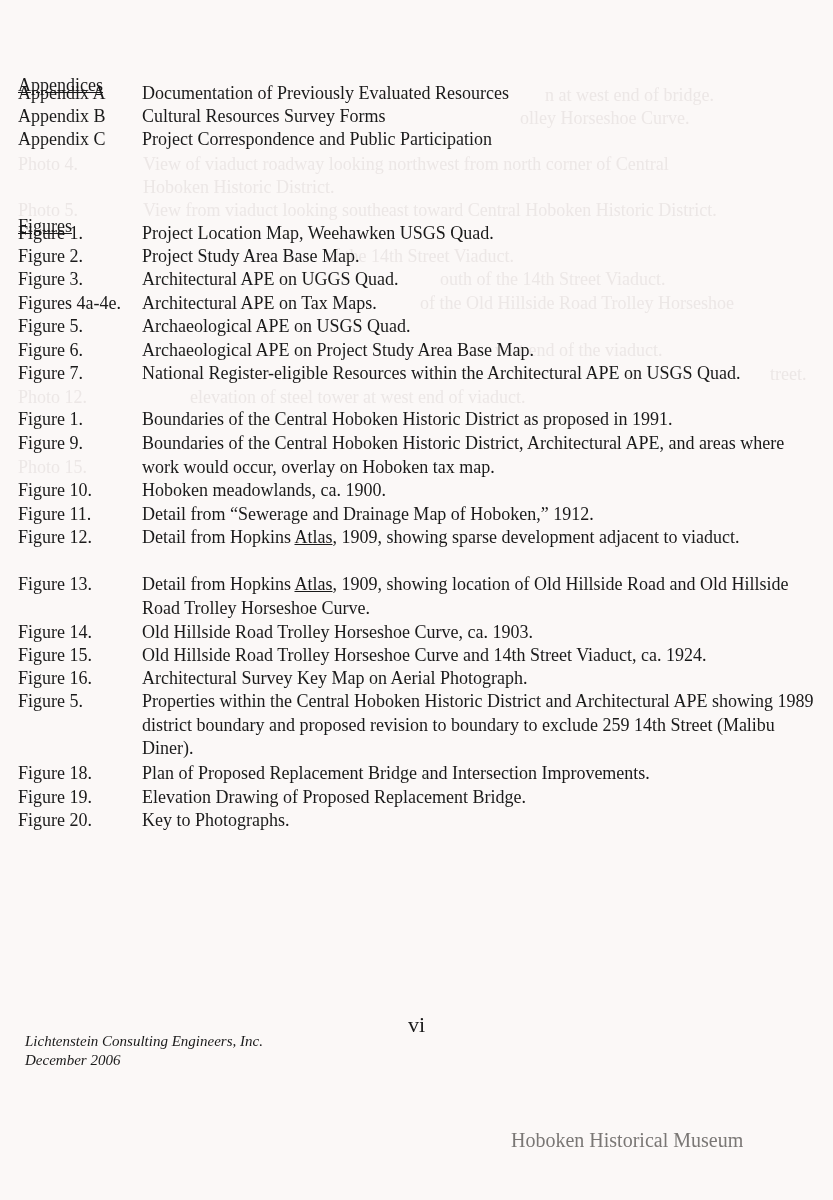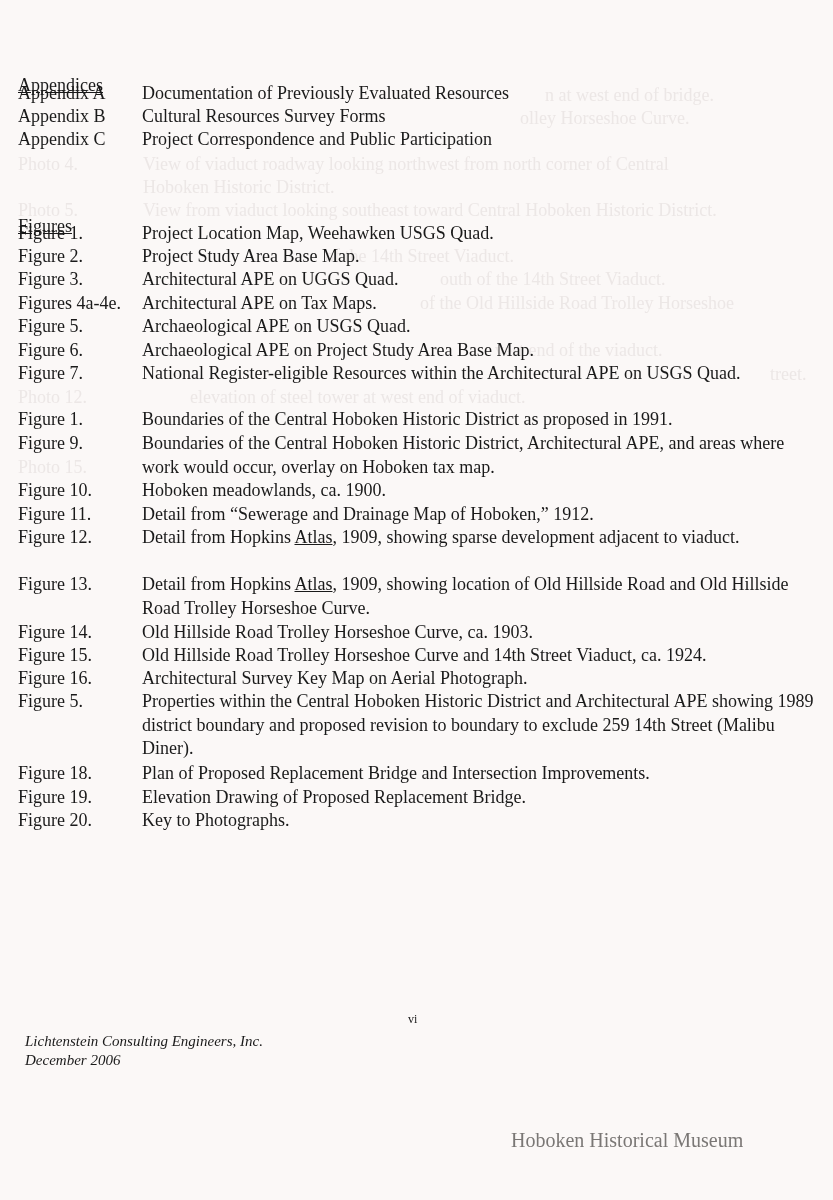--- a/index.html
+++ b/index.html
@@ -22,21 +22,21 @@
   .heading {
     position: absolute; left: 18px; font-size: 18px; text-decoration: underline;
     line-height: 22px;
     margin-top: 40px;
   }
   .row { position: absolute; left: 0; width: 833px; font-size: 18px; line-height: 23.5px; }
   .row .lbl { position: absolute; left: 18px; white-space: nowrap; }
   .row .txt { position: absolute; left: 142px; width: 680px; }
   .u { text-decoration: underline; }
 
-  .pagenum { position: absolute; left: 408px; top: 1012px; font-size: 12px; }
+  .pagenum { position: absolute; left: 408px; top: 1012px; font-size: 22px; }
   .footer { position: absolute; left: 17px; top: 1032px; font-style: italic; font-size: 15px; line-height: 19px; margin-left: 8px; }
   .watermark {
     position: absolute; left: 511px; top: 1129px; font-family: Liberation Serif, serif;
     font-size: 20px; color: #7a7775; letter-spacing: 0px;
   }
 </style>
 </head>
 <body>
 
 <div class="ghost">

